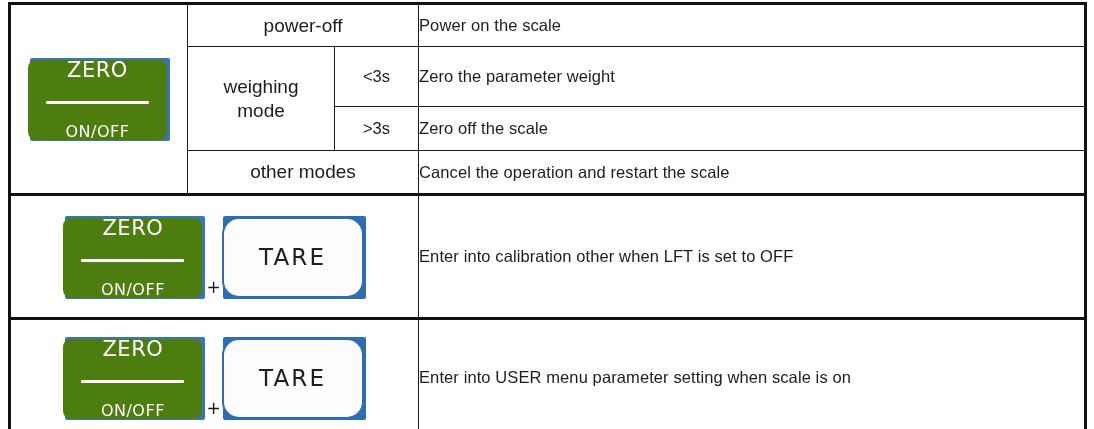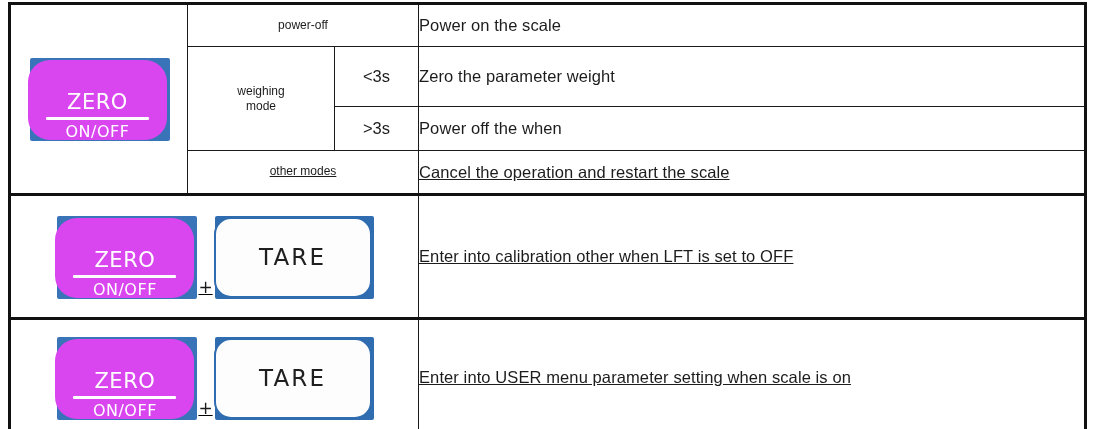--- a/index.html
+++ b/index.html
@@ -35,33 +35,33 @@
     border: 1px solid #1a1a1a;
     padding: 0;
     vertical-align: middle;
     background: #ffffff;
   }
 
   
   .tbl { border: 3px solid #111111; box-sizing: border-box; }
 
   
-  .grp-bottom > td { border-bottom: 3px solid #111111; text-decoration: underline; }
+  .grp-bottom > td { border-bottom: 3px solid #111111; }
   .grp-top > td { border-top: 3px solid #111111; }
 
   
   .desc {
     font-size: 16.5px;
     color: #1c1c1c;
     padding-left: 9px;
     text-align: left;
     letter-spacing: .1px;
   }
   .mid {
-    font-size: 12px;
+    font-size: 19px;
     color: #1c1c1c;
     text-align: center;
     line-height: 1.15;
   }
   .mid.two-line { line-height: 1.22; }
   .secs {
     font-size: 16.5px;
     color: #1c1c1c;
     text-align: center;
     margin-left: 17px;
@@ -89,26 +89,26 @@
     bottom: 0px;
     background: #3a74b8;
     border-radius: 2px;
   }
   .zero-key .red-face {
     position: absolute;
     left: 0px;
     top: 3px;
     right: 3px;
     bottom: 1px;
-    background: #d946ef;
-    border-radius: 22px;
+    background: #4d7c0f;
+    border-radius: 8px;
     display: flex;
     flex-direction: column;
     align-items: center;
-    justify-content: flex-end;
+    justify-content: space-between;
   }
   .zero-key .lbl-top,
   .zero-key .lbl-bot {
     color: #ffffff;
     font-family: "DejaVu Sans", sans-serif;
     font-weight: 400;
     letter-spacing: .5px;
     line-height: 1;
   }
   .zero-key .lbl-top { font-size: 21px; margin-bottom: 4px; }
@@ -128,21 +128,20 @@
     padding: 0 1px 3px 1px;
     font-family: "DejaVu Sans", sans-serif;
   }
 
   
   .white-key {
     position: relative;
     width: 144px;
     height: 84px;
     flex: 0 0 auto;
-    padding-left: 16px;
   }
   .white-key .blue-back {
     position: absolute;
     left: 1px;
     top: 1px;
     right: 0px;
     bottom: 0px;
     background: #2f6cb0;
     border-radius: 2px;
   }
@@ -207,21 +206,21 @@
         <td rowspan="2" class="mid two-line">
           <div>weighing</div>
           <div>mode</div>
         </td>
         <td class="secs">&lt;3s</td>
         <td class="desc">Zero the parameter weight</td>
       </tr>
 
       <tr style="height:44px">
         <td class="secs">&gt;3s</td>
-        <td class="desc">Power off the when</td>
+        <td class="desc">Zero off the scale</td>
       </tr>
 
       <tr class="grp-bottom" style="height:44px">
         <td colspan="2" class="mid">other modes</td>
         <td class="desc">Cancel the operation and restart the scale</td>
       </tr>
 
       <tr class="grp-top grp-bottom" style="height:124px">
         <td colspan="3" class="combo-cell">
           <div class="keywrap">

